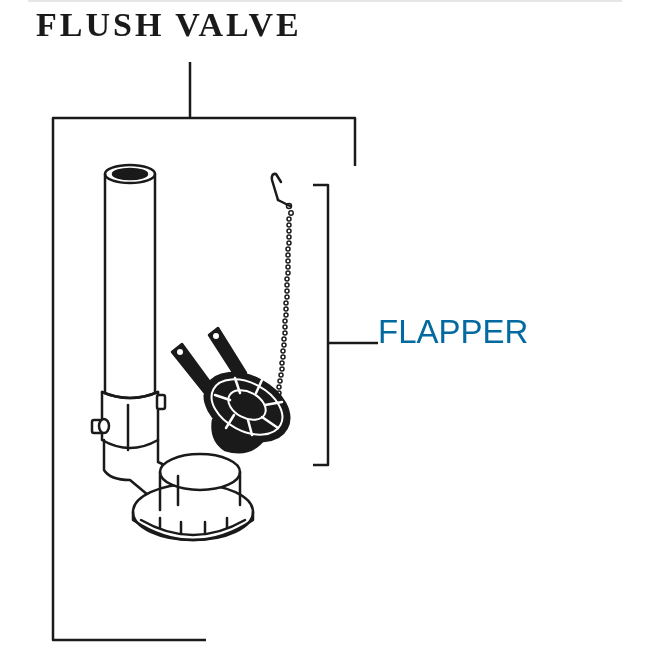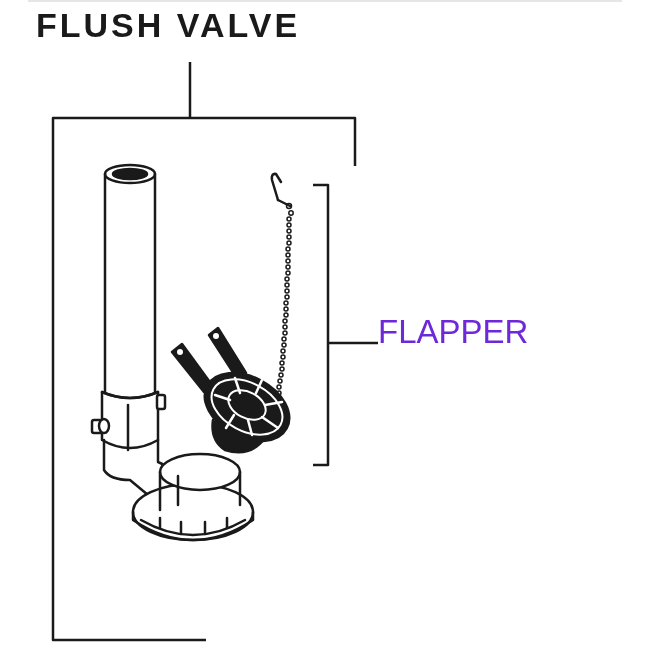--- a/index.html
+++ b/index.html
@@ -1,19 +1,19 @@
 <!DOCTYPE html>
 <html><head>
   <meta charset="utf-8">
   <style>
     html, body { margin: 0; padding: 0; background: #ffffff; }
     body { width: 650px; height: 650px; position: relative; overflow: hidden; font-family: "Liberation Sans", sans-serif; }
     .topline { position: absolute; left: 28px; top: 0; width: 594px; height: 2px; background: #e6e6e6; }
-    .title { position: absolute; left: 36px; top: 6px; font-family: Liberation Sans, sans-serif; font-weight: bold; font-size: 34px; letter-spacing: 3px; color: #1a1a1a; }
-    .label { position: absolute; left: 378px; top: 311px; font-family: "Liberation Sans", sans-serif; font-size: 33px; line-height: 42px; color: #6d28d9; text-align: center; }
+    .title { position: absolute; left: 36px; top: 6px; font-family: Liberation Serif, serif; font-weight: bold; font-size: 34px; letter-spacing: 3px; color: #1a1a1a; }
+    .label { position: absolute; left: 378px; top: 311px; font-family: "Liberation Sans", sans-serif; font-size: 33px; line-height: 42px; color: #0369a1; text-align: center; }
     svg { position: absolute; left: 0; top: 0; }
   </style>
 </head>
 <body>
 
 <div class="topline"></div>
 <div class="title">FLUSH VALVE</div>
 
 <svg width="650" height="650" viewBox="0 0 650 650" fill="none" stroke="#1a1a1a" stroke-width="2.5" stroke-linejoin="round" stroke-linecap="round">
 

